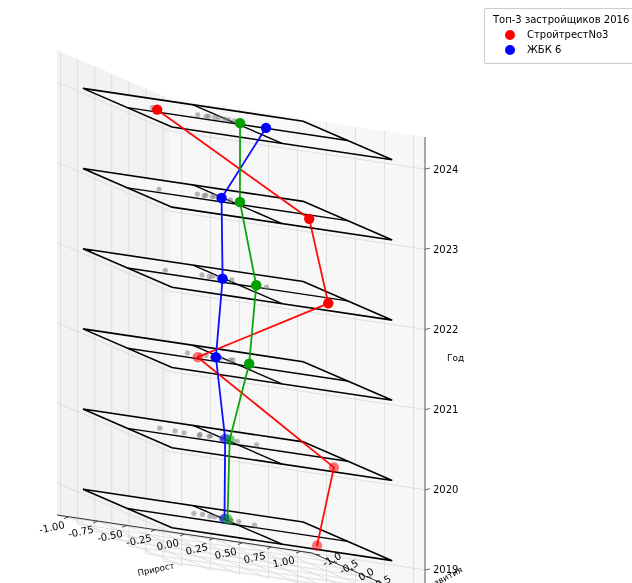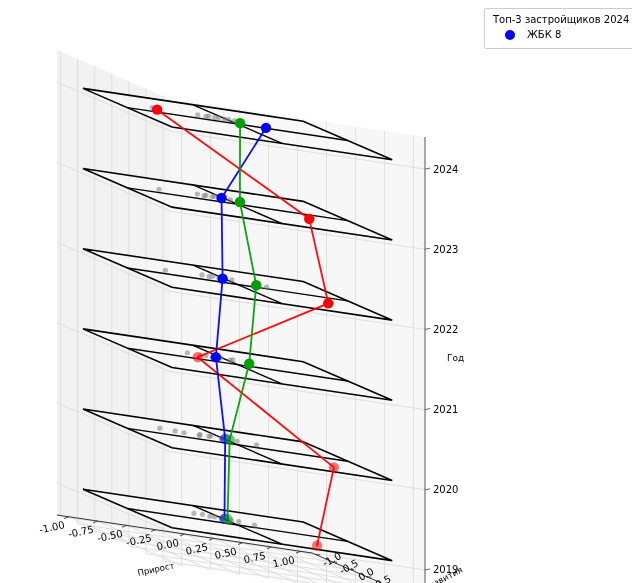--- a/index.html
+++ b/index.html
@@ -270,22 +270,28 @@
       <text x="433" y="252.74137931034863" class="tick-label" text-anchor="start">2023</text>
       <line x1="425" y1="169.0689655172477" x2="430" y2="168.0689655172477" stroke="#555555" stroke-width="0.9"></line>
       <text x="433" y="172.5689655172477" class="tick-label" text-anchor="start">2024</text>
       <text x="156.5" y="572" class="axis-title" text-anchor="middle" transform="rotate(-12 156.5 572)" font-size="9.5">Прирост</text>
       <text x="394.2121212121212" y="608.2424242424242" class="axis-title" text-anchor="middle" transform="rotate(-28 394.2121212121212 608.2424242424242)" font-size="7.5">Уровень маркетингового развития</text>
       <text x="447" y="361.48275862069715" class="axis-title-z" text-anchor="start">Год</text>
     </svg>
 </div>
 
 <div class="legend-box" id="legend-box" style="left: 484px; top: 8px;">
-  <div class="legend-title">Топ-3 застройщиков 2024</div>
+  <div class="legend-title">Топ-3 застройщиков 2016</div>
   <div id="legend-rows">
+      <div class="legend-row">
+        <div class="legend-swatch-cell">
+          <span class="legend-dot" style="background: rgb(255, 0, 0);"></span>
+        </div>
+        <span class="legend-label">СтройтрестNo3</span>
+      </div>
       <div class="legend-row">
         <div class="legend-swatch-cell">
           <span class="legend-dot" style="background: rgb(0, 0, 255);"></span>
         </div>
-        <span class="legend-label">ЖБК 8</span>
+        <span class="legend-label">ЖБК 6</span>
       </div>
     </div>
 </div>
 
 </body></html>

